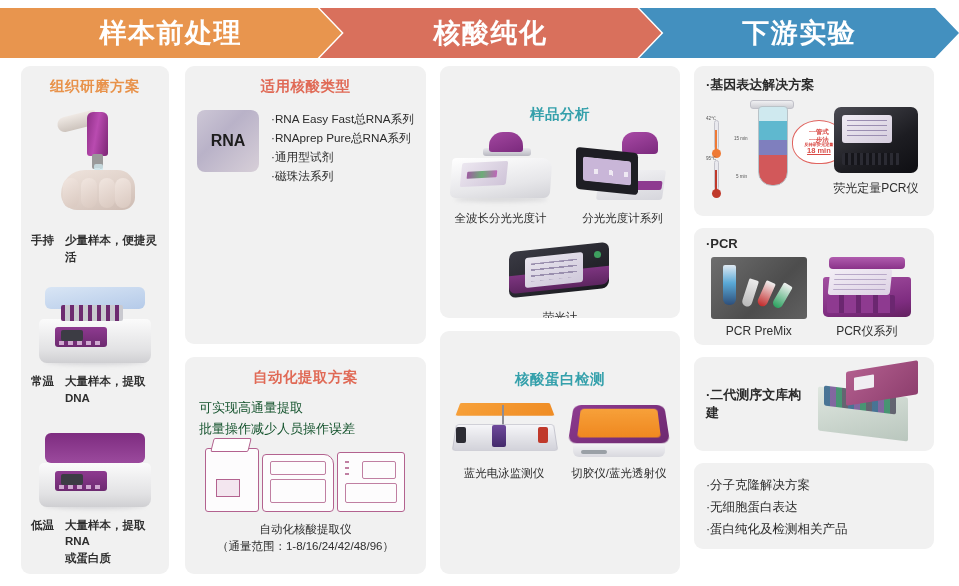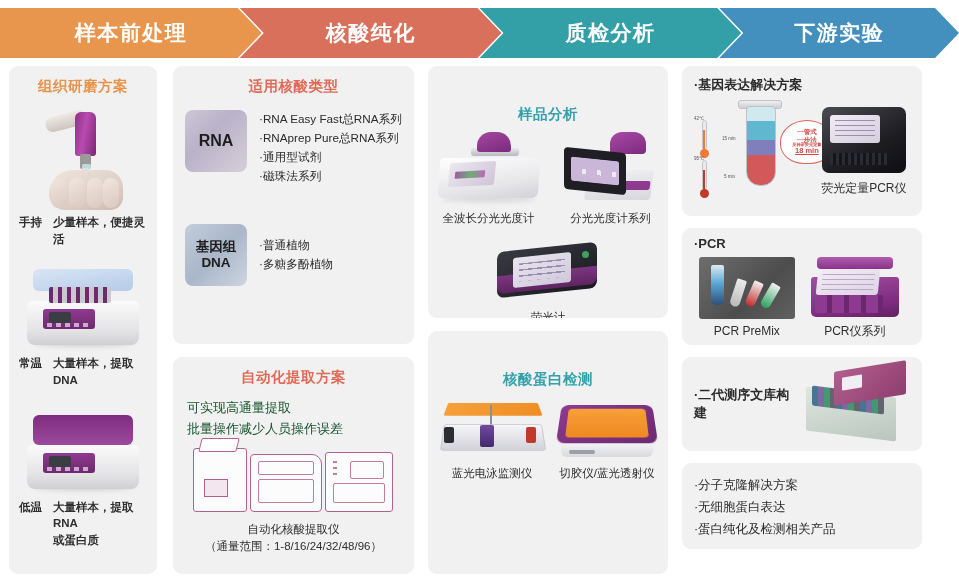--- a/index.html
+++ b/index.html
@@ -7,33 +7,33 @@
     width:959px;height:586px;background:#ffffff;overflow:hidden;
     font-family:"Liberation Sans","DejaVu Sans",sans-serif;
     -webkit-font-smoothing:antialiased;
   }
   .page{position:relative;width:959px;height:586px;}
 
   
   .arrow-bar{position:absolute;left:0;top:8px;width:959px;height:50px;display:flex;}
   .arrow{
     position:relative;height:50px;display:flex;align-items:center;justify-content:center;
-    color:#ffffff;font-size:21px;font-weight:bold;letter-spacing:1.5px;
+    color:#ffffff;font-size:27px;font-weight:bold;letter-spacing:1.5px;
     -webkit-clip-path:polygon(0 0,calc(100% - 24px) 0,100% 50%,calc(100% - 24px) 100%,0 100%,0 100%);
     clip-path:polygon(0 0,calc(100% - 24px) 0,100% 50%,calc(100% - 24px) 100%,0 100%,0 100%);
   }
   .arrow.notch{
     -webkit-clip-path:polygon(0 0,calc(100% - 24px) 0,100% 50%,calc(100% - 24px) 100%,0 100%,24px 50%);
     clip-path:polygon(0 0,calc(100% - 24px) 0,100% 50%,calc(100% - 24px) 100%,0 100%,24px 50%);
   }
   .arrow-slot{flex:1 1 0;position:relative;}
   .arrow-slot .arrow{position:absolute;left:0;top:0;width:calc(100% + 22px);}
 
   
-  .cols{position:absolute;left:0;top:66px;width:830px;height:520px;display:flex;gap:0;}
+  .cols{position:absolute;left:12px;top:66px;width:830px;height:520px;display:flex;gap:0;}
   .col{position:relative;box-sizing:border-box;}
   .col.c1{width:193px;padding:0 9px 0 9px;}
   .col.c2{width:258px;padding:0 7px;}
   .col.c3{width:254px;padding:0 7px;}
   .col.c4{width:254px;padding:0 7px 0 7px;}
 
   .card{
     background:#f1f1f1;border-radius:9px;box-sizing:border-box;
     position:relative;overflow:hidden;
   }
@@ -279,25 +279,20 @@
       <div class="arrow" style="background:#e8954e;">
         <span>样本前处理</span>
       </div>
     </div>
     <div class="arrow-slot">
       <div class="arrow notch" style="background:#d9705c;">
         <span>核酸纯化</span>
       </div>
     </div>
     <div class="arrow-slot">
-      <div class="arrow notch" style="background:#33a0a8;">
-        <span>质检分析</span>
-      </div>
-    </div>
-    <div class="arrow-slot">
       <div class="arrow notch" style="background:#4390bf;width:calc(100% - 0px);">
         <span>下游实验</span>
       </div>
     </div>
   </div>
 
   <div class="cols">
 
     <div class="col c1">
       <div class="card" style="height:508px;padding:0 10px 12px;">
@@ -308,21 +303,21 @@
           <div class="hom-body"></div>
           <div class="hom-neck"></div>
           <div class="hom-probe"></div>
           <div class="tube-s"></div>
           <div class="hand"></div>
           <div class="finger" style="left:20px;"></div>
           <div class="finger" style="left:38px;"></div>
           <div class="finger" style="left:56px;"></div>
           <div class="finger" style="left:72px;"></div>
         </div>
-        <div class="cap-row" style="margin-top:2px;">
+        <div class="cap-row" style="margin-top:20px;">
           <span class="lbl">手持</span>
           <span class="dsc">少量样本，便捷灵活</span>
         </div>
 
         <div class="fig fig-inst" style="margin-top:18px;">
           <div class="inst-shadow"></div>
           <div class="inst-base"></div>
           <div class="inst-lid-light"></div>
           <div class="inst-rack"></div>
           <div class="inst-panel"></div>
@@ -362,50 +357,40 @@
             <span>RNA</span>
           </div>
           <div class="bullets">
             <div>·RNA Easy Fast总RNA系列</div>
             <div>·RNAprep Pure总RNA系列</div>
             <div>·通用型试剂</div>
             <div>·磁珠法系列</div>
           </div>
         </div>
 
-        <div style="display:flex;gap:12px;margin-top:38px;align-items:center;">
-          <div class="swatch dna">
-            <span>基因组</span>
-            <span>DNA</span>
-          </div>
-          <div class="bullets">
-            <div>·普通植物</div>
-            <div>·多糖多酚植物</div>
-          </div>
-        </div>
       </div>
 
       <div class="card" style="height:217px;margin-top:13px;padding:0 14px 10px;">
         <div class="card-title t-red">自动化提取方案</div>
         <div style="font-size:13px;color:#14532d;line-height:1.65;margin-top:10px;">
           <div>可实现高通量提取</div>
           <div>批量操作减少人员操作误差</div>
         </div>
 
         <div class="extractors">
           <div class="ext e1"></div>
           <div class="ext e2"></div>
           <div class="ext e3">
             <span class="ext-dots"></span>
           </div>
         </div>
 
         <div class="cap" style="margin-top:9px;">
           <div>自动化核酸提取仪</div>
-          <div>（通量范围：1-8/16/24/32/48/96）</div>
+          <div>（通量范围：1-8/16/24/42/48/96）</div>
         </div>
       </div>
     </div>
 
     <div class="col c3">
 
       <div class="card" style="height:252px;padding:0 10px 10px;">
         <div class="card-title t-teal">样品分析</div>
 
         <div style="display:flex;justify-content:center;gap:15px;margin-top:6px;">

